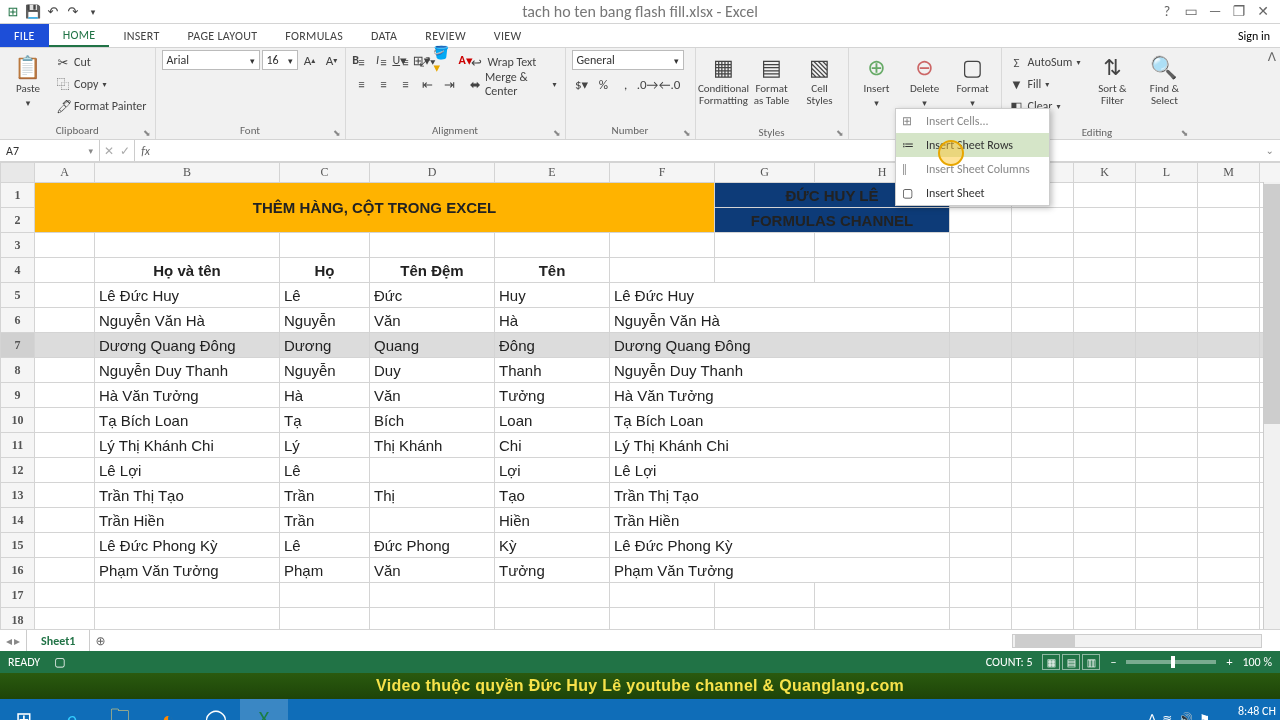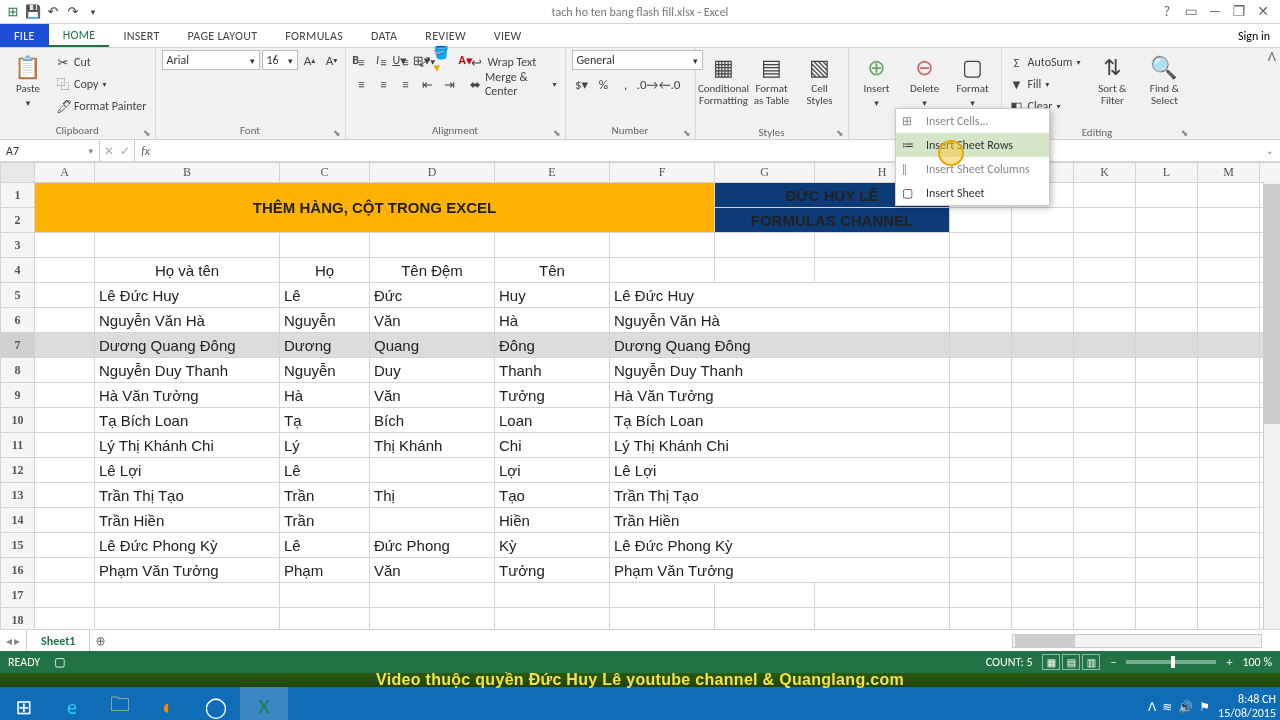--- a/index.html
+++ b/index.html
@@ -1,20 +1,20 @@
 <!DOCTYPE html>
 <html><head>
 <meta charset="utf-8">
 <style>
 *{box-sizing:border-box;margin:0;padding:0;font-family:"Segoe UI",Calibri,Arial,sans-serif;font-size:12px;-webkit-user-select:none;user-select:none}
 body{background:#fff;width:1280px;height:720px;overflow:hidden;position:relative}
 .titlebar{height:24px;background:#fff;display:flex;align-items:center;border-bottom:1px solid #d4d4d4;position:relative}
 .qat{display:flex;align-items:center;gap:2px;padding:0 4px;height:100%}
 .qat-icon{width:18px;height:18px;display:flex;align-items:center;justify-content:center;color:#444;font-size:13px}
-.title-center{position:absolute;left:50%;transform:translateX(-50%);color:#777;font-size:12px}
+.title-center{position:absolute;left:50%;transform:translateX(-50%);color:#777;font-size:16px}
 .win-ctrl{margin-left:auto;display:flex;align-items:center;gap:6px;padding-right:8px;color:#666}
 .win-ctrl span{width:18px;text-align:center;font-size:14px}
 .ribbon-tabs{height:24px;background:#fff;display:flex;align-items:stretch;border-bottom:1px solid #d4d4d4}
 .tab{padding:0 14px;display:flex;align-items:center;color:#444;font-size:12px;text-transform:uppercase;letter-spacing:.3px}
 .tab.file{background:#1d4ed8;color:#fff}
 .tab.active{color:#217346;border-bottom:2px solid #217346}
 .sign-in{margin-left:auto;padding:0 10px;color:#000000;display:flex;align-items:center;font-size:12px}
 .ribbon{height:92px;background:#f1f1f1;border-bottom:1px solid #d4d4d4;display:flex;position:relative}
 .group{border-right:1px solid #d9d9d9;padding:2px 6px 0;display:flex;flex-direction:column;justify-content:space-between;height:100%}
 .group-body{display:flex;gap:4px;align-items:flex-start}
@@ -43,35 +43,35 @@
 .grid-wrap{position:relative;height:467px;overflow:hidden;background:#fff}
 .grid{border-collapse:collapse;table-layout:fixed;width:1280px}
 .grid th,.grid td{border:1px solid #d4d4d4;height:25px;padding:0 4px;font-size:15px;color:#222;font-family:Arial;overflow:hidden;white-space:nowrap}
 .grid thead th{background:#f5f5f5;font-weight:400;font-size:12px;color:#555;text-align:center;height:20px;font-family:"Segoe UI"}
 .grid .rowhdr{background:#f5f5f5;text-align:center;font-size:12px;color:#555;width:34px;font-family:"Segoe UI"}
 .grid thead th:first-child{width:34px;background:#e8e8e8}
 .grid tr.sel td,.grid tr.sel th.rowhdr{background:#dcdcdc}
 .grid tr.sel th.rowhdr,.grid tr.sel-hdr th{background:#d0d0d0}
 .title-merge{background:#ffb300;font-size:20px;font-weight:700;text-align:center;font-family:Arial}
 .title2-merge{background:#0d3b78;color:#fff;font-size:17px;font-weight:700;text-align:center;font-family:Arial}
-.hdr-cell{font-weight:400;text-align:center}
+.hdr-cell{font-weight:700;text-align:center}
 .collapse-btn{position:absolute;right:2px;top:0;color:#666;font-size:12px;padding:2px}
 .sheet-tabs{height:22px;background:#fff;border-top:1px solid #d4d4d4;display:flex;align-items:center;font-size:12px}
 .sheet-nav{display:flex;gap:2px;padding:0 6px;color:#888}
 .sheet-tab{padding:0 14px;height:100%;display:flex;align-items:center;border-right:1px solid #ccc;border-left:1px solid #ccc;background:#fff;font-weight:600;color:#217346}
 .sheet-add{width:20px;text-align:center;color:#666}
 .hscroll{margin-left:auto;width:250px;height:14px;background:#f1f1f1;border:1px solid #ccc;display:flex;align-items:center;margin-right:18px}
 .hscroll .thumb{height:100%;width:60px;background:#cdcdcd;margin-left:2px}
 .statusbar{height:22px;background:#217346;color:#fff;display:flex;align-items:center;font-size:11px;padding:0 8px;gap:14px}
 .statusbar .right{margin-left:auto;display:flex;align-items:center;gap:10px}
 .view-btns{display:flex;gap:2px}
 .view-btns span{width:18px;height:16px;border:1px solid rgba(255,255,255,.5);display:flex;align-items:center;justify-content:center;font-size:10px}
 .zoom-slider{width:90px;height:4px;background:rgba(255,255,255,.4);position:relative}
 .zoom-slider::after{content:"";position:absolute;left:50%;top:-4px;width:4px;height:12px;background:#fff}
-.watermark{height:14px;background:linear-gradient(#2a5a0f,#1e4408);display:flex;align-items:center;padding:0 10px;color:#f7e24a;font-size:16px;font-weight:700;font-family:Arial;letter-spacing:.3px;justify-content:center}
+.watermark{height:26px;background:linear-gradient(#2a5a0f,#1e4408);display:flex;align-items:center;padding:0 10px;color:#f7e24a;font-size:16px;font-weight:700;font-family:Arial;letter-spacing:.3px;justify-content:center}
 .taskbar{height:40px;background:#0f6db8;display:flex;align-items:center;padding:0 0 0 0}
 .task-btn{width:48px;height:40px;display:flex;align-items:center;justify-content:center;color:#fff;font-size:20px}
 .task-btn.active{background:rgba(255,255,255,.18);border-bottom:2px solid #7fc8ff}
 .task-right{margin-left:auto;display:flex;align-items:center;color:#fff;font-size:11px;padding-right:4px;gap:8px}
 .tray-icons{display:flex;gap:6px;font-size:13px}
 .clock{text-align:right;line-height:1.15;font-size:11px}
 .vscroll{position:absolute;right:0;top:20px;bottom:0;width:17px;background:#f1f1f1;border-left:1px solid #ccc}
 .vscroll .thumb{width:100%;height:240px;background:#cdcdcd;margin-top:2px}
 </style>
 </head>
@@ -193,21 +193,21 @@
             <span>Merge &amp; Center</span>
             <span style="font-size:8px">▾</span>
           </div>
       </div>
     </div>
     <div class="group-label">Alignment</div>
   </div>
 
   <div class="group" style="width:130px">
     <div class="group-body" style="flex-direction:column;gap:4px;width:100%">
-      <div class="combo" style="width:131px">
+      <div class="combo" style="width:112px">
           <span>General</span>
           <span style="margin-left:auto;font-size:9px">▾</span>
         </div>
       <div class="font-row">
         <span class="icon-btn">$▾</span>
         <span class="icon-btn">%</span>
         <span class="icon-btn">,</span>
         <span class="icon-btn">.0→</span>
         <span class="icon-btn">←.0</span>
       </div>

